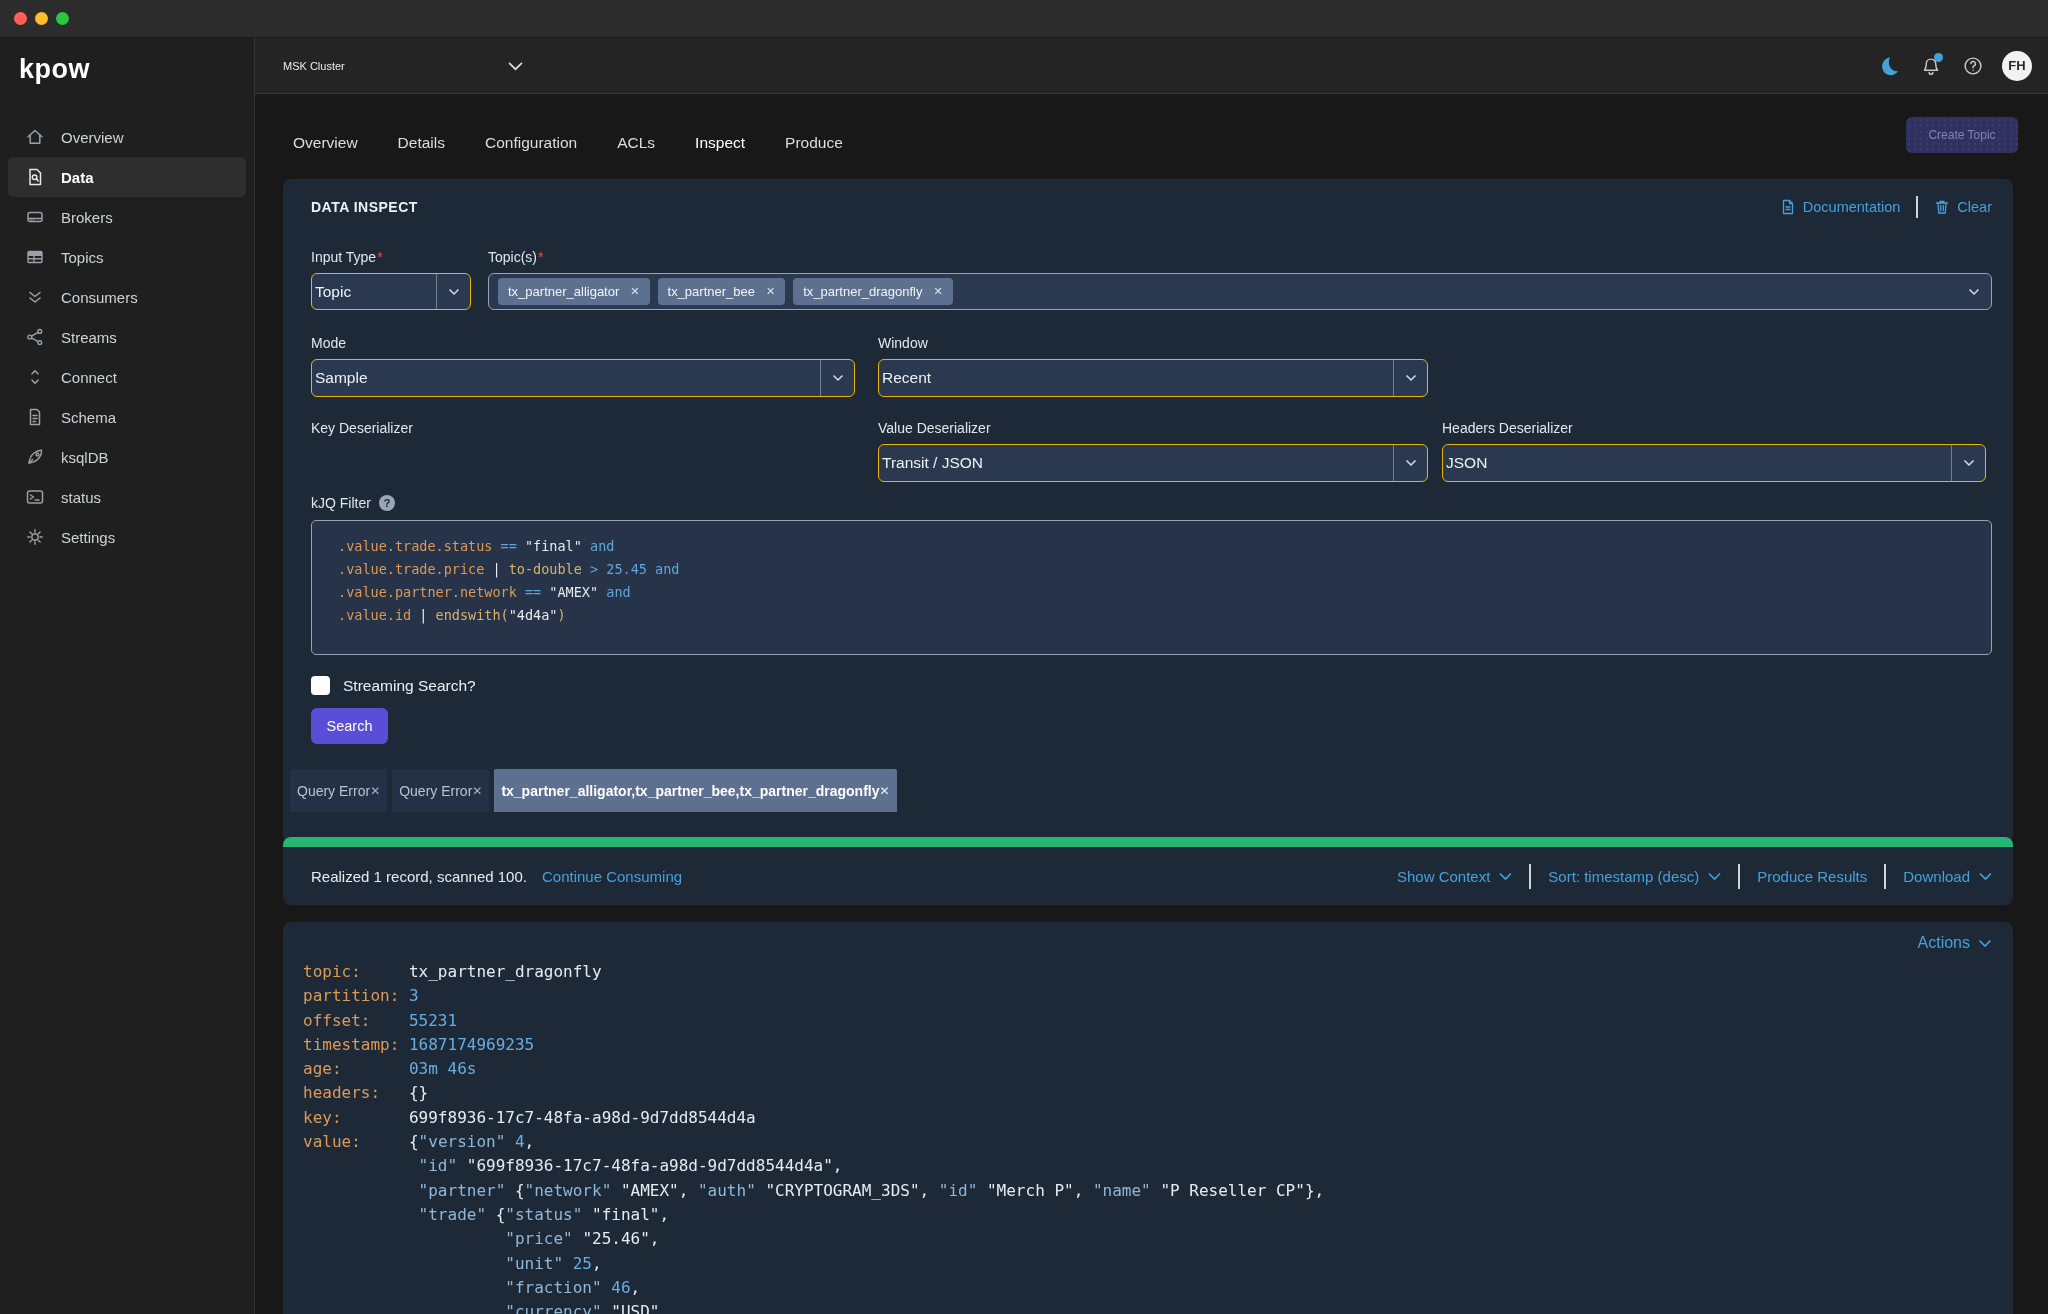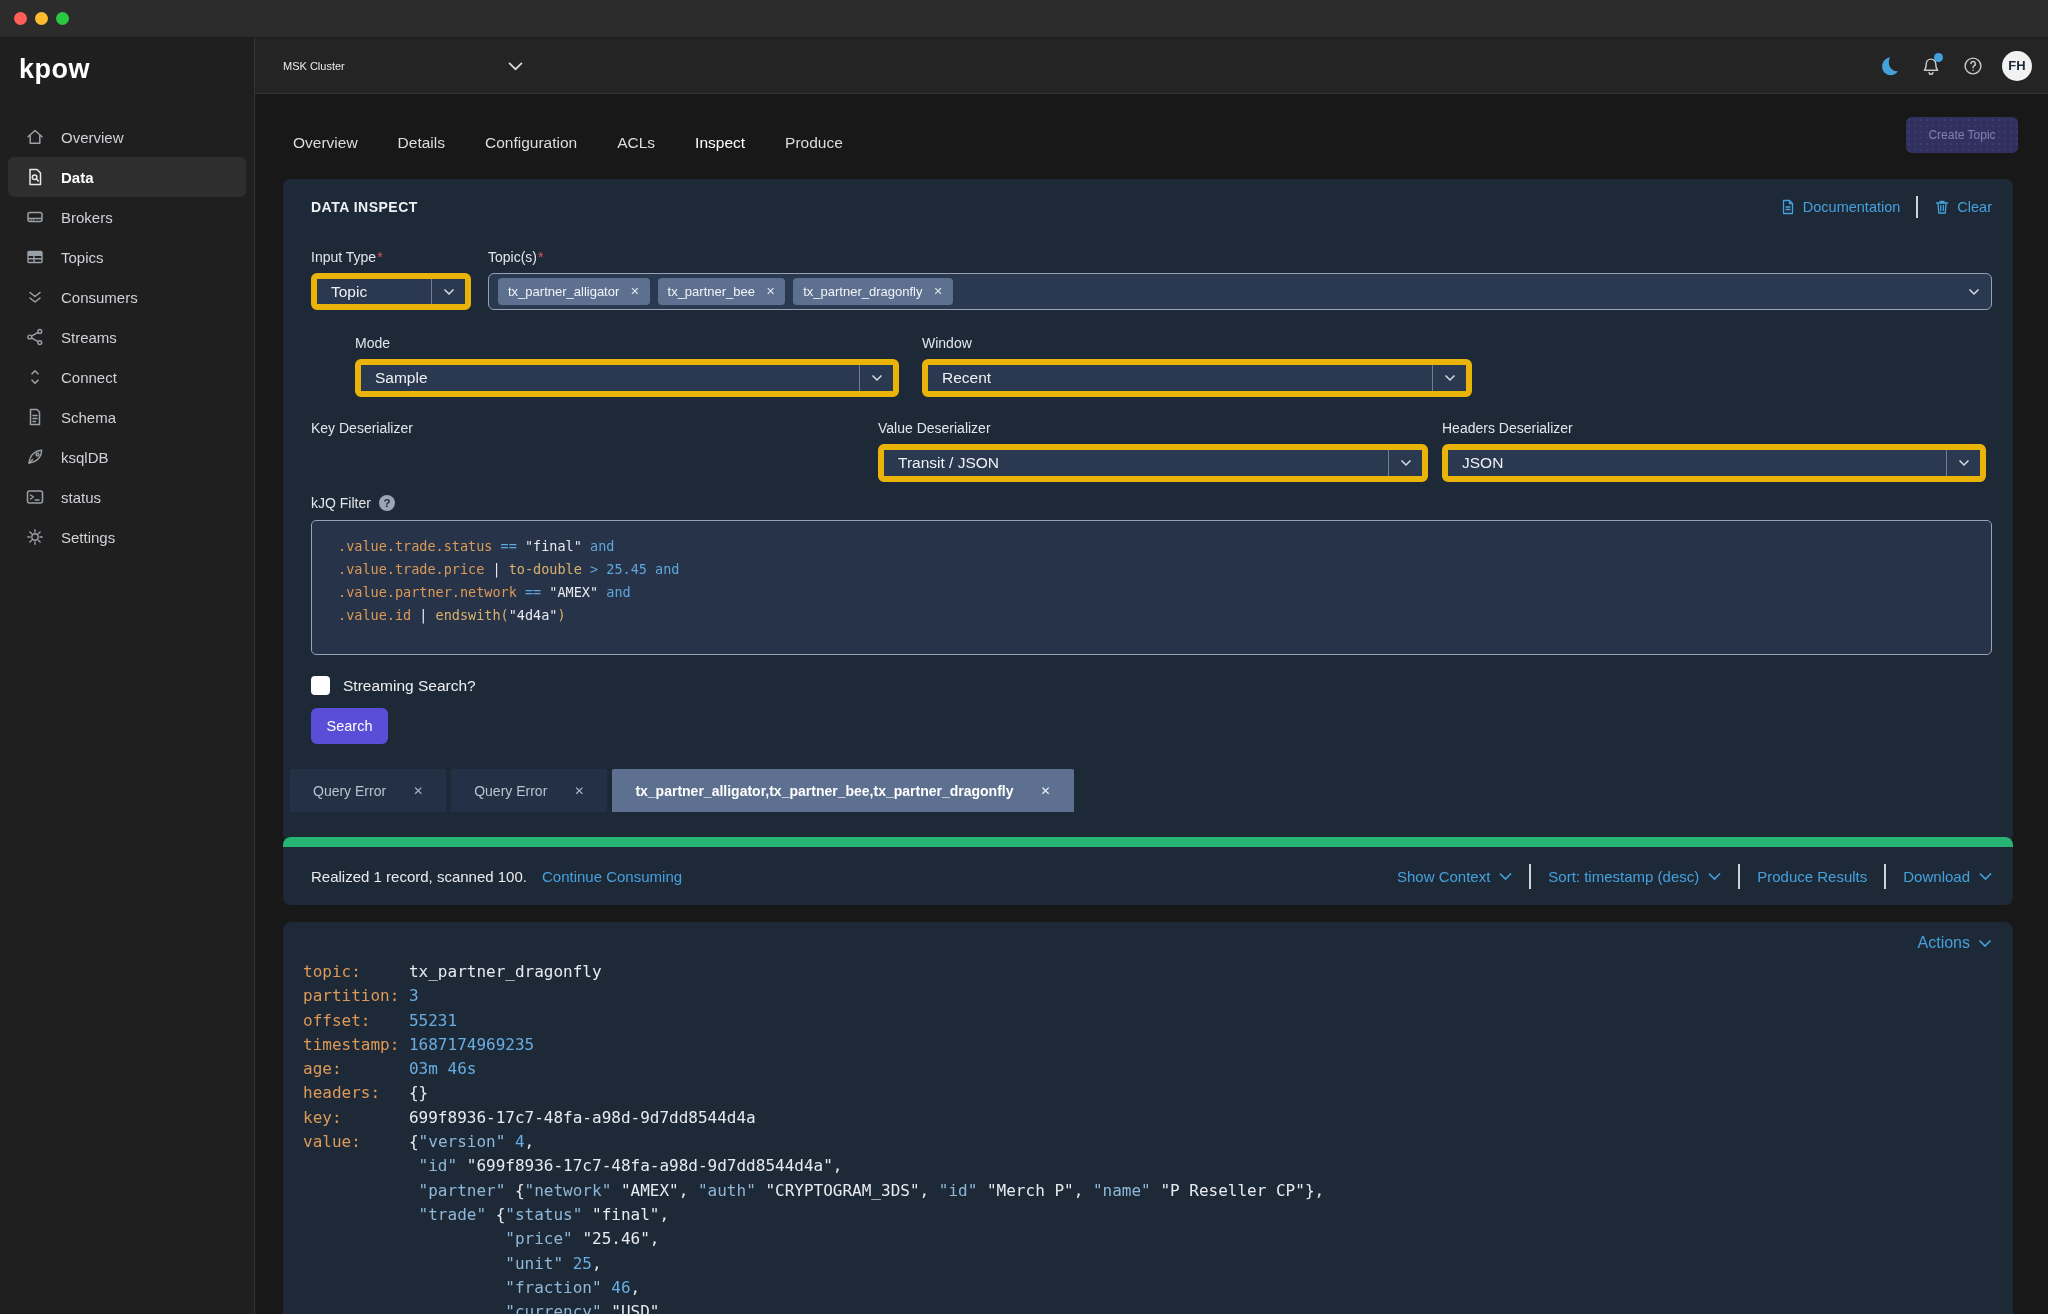--- a/index.html
+++ b/index.html
@@ -57,37 +57,37 @@
     background:#1e2938; border-radius:8px; }
   .p-header { position:absolute; left:28px; right:21px; top:17px; display:flex; justify-content:space-between; align-items:center; }
   .p-title { color:#eef1f4; font-size:14px; font-weight:700; letter-spacing:.5px; }
   .p-links { display:flex; align-items:center; gap:16px; }
   .blue-link { color:var(--accent-blue); font-size:14.5px; display:flex; align-items:center; gap:7px; cursor:default; }
   .blue-link svg { width:16px; height:16px; }
   .v-sep { width:2px; height:22px; background:#cfd4da; }
 
   .f-label { color:#e2e6ea; font-size:14px; margin-bottom:8px; }
   .req { color:#e25555; margin-left:1px; }
-  .sel { position:relative; height:37px; background:#2a394f; border:6px solid #eab308; border-radius:6px;
-    display:flex; align-items:center; padding:0 14px; color:#eef1f4; font-size:15.5px; }
+  .sel { position:relative; height:37px; background:#2a394f; border:1px solid #eab308; border-radius:6px;
+    display:flex; align-items:center; padding:0 3px; color:#eef1f4; font-size:15.5px; }
   .sel-chev { position:absolute; right:0; top:0; bottom:0; width:34px; display:flex; align-items:center;
     justify-content:center; border-left:1px solid rgba(151,163,180,.65); color:#d7dce3; }
   .sel-chev svg { width:12px; height:8px; }
 
   .row1 { position:absolute; left:28px; right:21px; top:70px; display:flex; gap:17px; }
   .row1 .col-a { width:160px; }
   .row1 .col-b { flex:1; }
   .tags-field { position:relative; height:37px; background:#2a394f; border:1px solid #97a3b4; border-radius:6px;
     display:flex; align-items:center; padding:0 44px 0 9px; gap:8px; }
   .tag { height:27px; background:#5d7090; border-radius:4px; display:flex; align-items:center;
     padding:0 10px; color:#f2f4f7; font-size:13px; gap:11px; }
   .tag .x { font-size:11px; color:#eef1f4; opacity:.9; }
 
   .row2 { position:absolute; left:28px; top:156px; display:flex; }
-  .row2 .c1 { width:544px; margin-right:23px;margin-left:44px; }
+  .row2 .c1 { width:544px; margin-right:23px; }
   .row2 .c2 { width:550px; }
   .row2 .sel, .row3 .sel { height:38px; }
 
   .row3 { position:absolute; left:28px; top:241px; display:flex; }
   .row3 .c1 { width:547px; margin-right:20px; }
   .row3 .c2 { width:550px; margin-right:14px; }
   .row3 .c3 { width:544px; }
 
   .kjq-label { position:absolute; left:28px; top:316px; display:flex; align-items:center; gap:8px;
     color:#e2e6ea; font-size:14px; }
@@ -99,21 +99,21 @@
 
   .stream-row { position:absolute; left:28px; top:497px; display:flex; align-items:center; gap:13px; }
   .checkbox { width:19px; height:19px; background:#ffffff; border-radius:4px; }
   .stream-label { color:#eceff2; font-size:15.5px; }
   .search-btn { position:absolute; left:28px; top:529px; width:77px; height:36px; border-radius:6px;
     background:var(--purple); color:#fff; font-size:14.5px; display:flex; align-items:center; justify-content:center; }
 
   
   .rtabs { position:absolute; left:35px; top:675px; display:flex; gap:5px; }
   .rtab { height:43px; background:#243046; color:#b9c2cf; font-size:14px; display:flex; align-items:center;
-    padding:0 23px; gap:27px; border-radius:2px 2px 0 0; cursor:default; }
+    padding:0 7px; border-radius:2px 2px 0 0; cursor:default; }
   .rtab.active { background:#5d7090; color:#ffffff; font-weight:600; }
   .rtab .x { font-size:12px; font-weight:400; opacity:.9; }
 
   
   .results-bar { position:absolute; left:28px; top:743px; width:1730px;text-align:center; }
   .green-bar { height:10px; background:var(--green); border-radius:8px 8px 0 0; }
   .rb-body { height:58px; background:#1e2938; border-radius:0 0 8px 8px; display:flex; align-items:center;
     padding:0 21px 0 28px; }
   .rb-status { color:#e8ebee; font-size:15px; }
   .rb-left { display:flex; align-items:center; gap:15px; }

